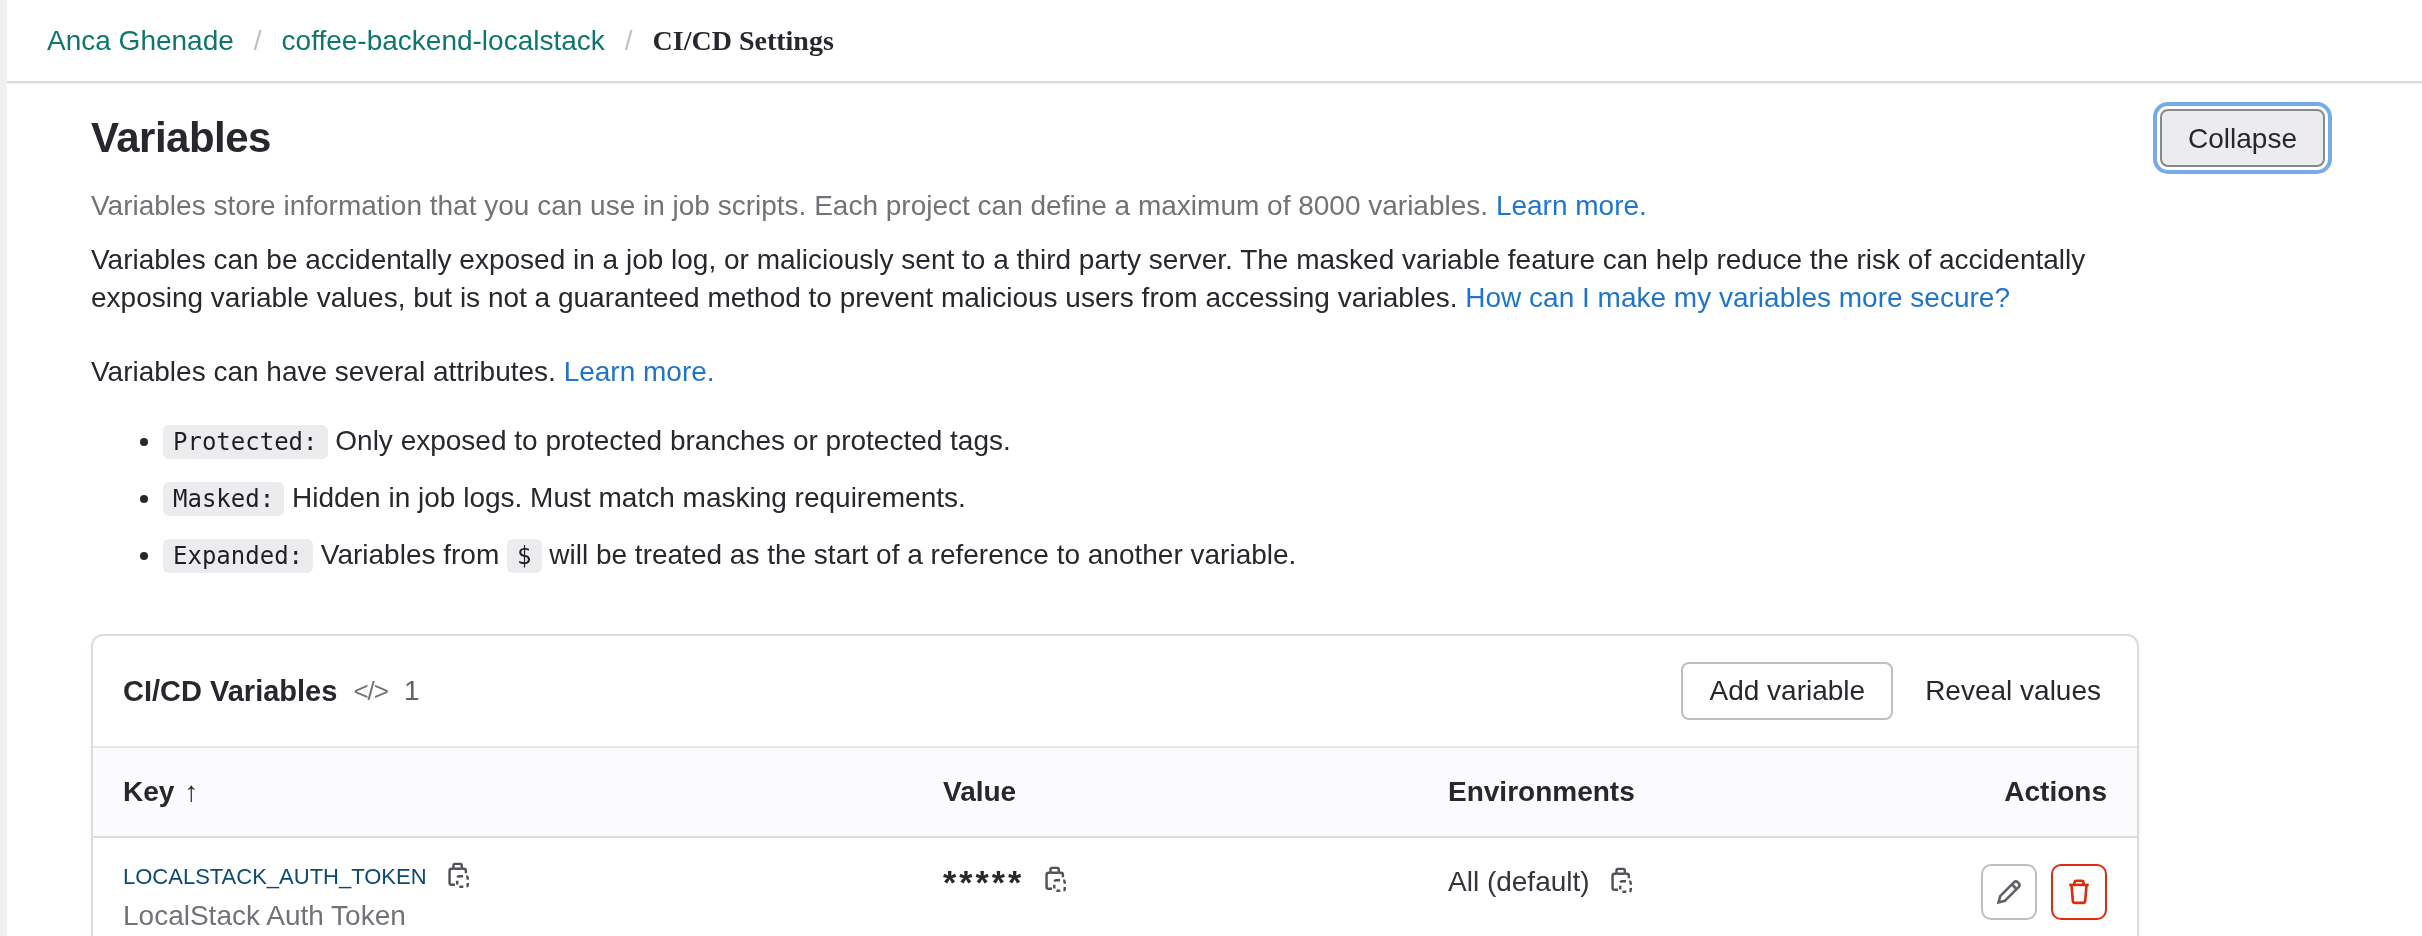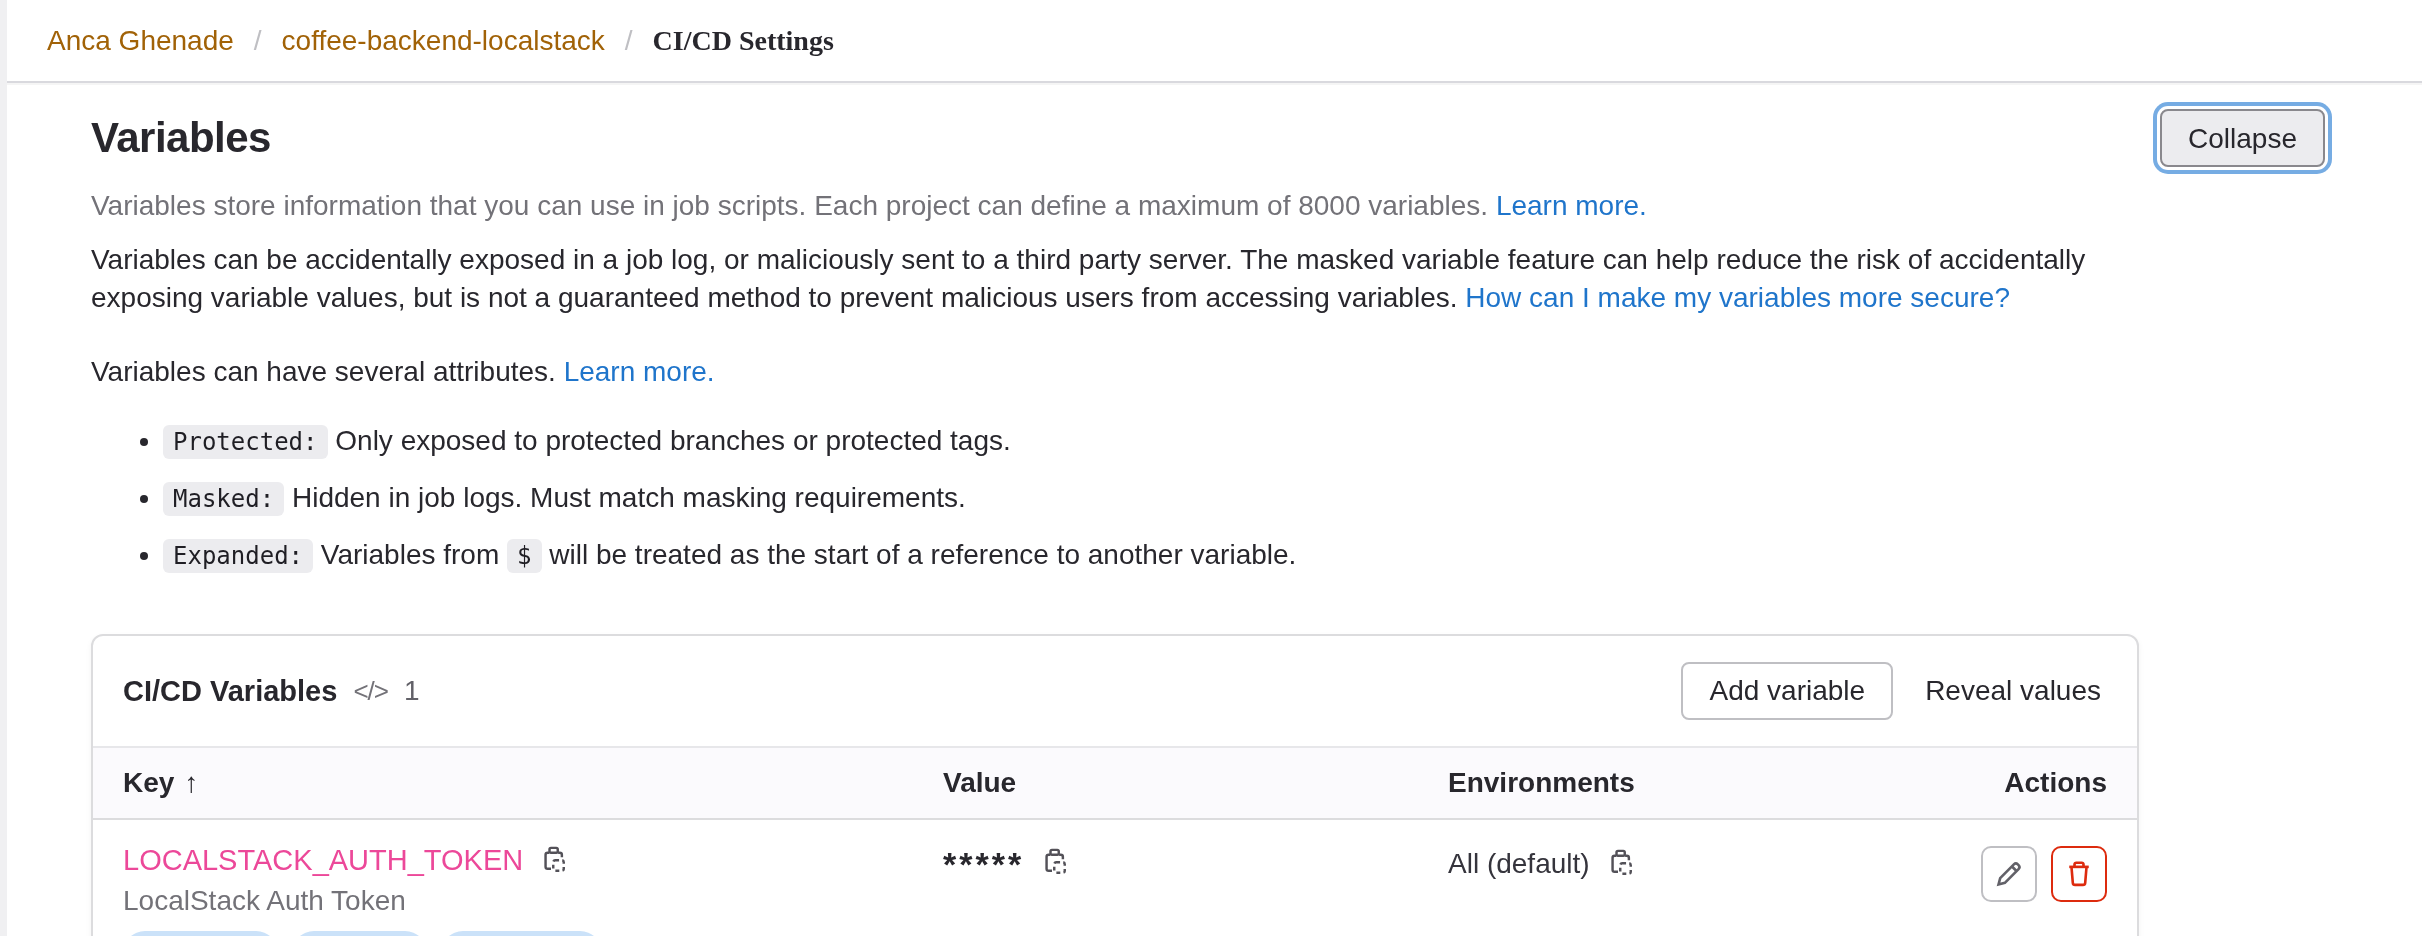--- a/index.html
+++ b/index.html
@@ -6,21 +6,21 @@
   html,body { width:2422px; height:936px; overflow:hidden; background:#fff;
               font-family:"Liberation Sans", sans-serif; color:#28272d; }
 
   .left-edge { position:absolute; left:0; top:0; width:7px; height:936px; background:#f0f0f2; }
 
   
   .topbar { position:relative; margin-left:7px; height:83px; background:#fff;
             border-bottom:2px solid #d9d9de; box-shadow:0 2px 0 rgba(0,0,0,0.04);
             display:flex; align-items:center; padding-left:40px; }
   .crumbs { display:flex; align-items:center; gap:20px; font-size:28px; }
-  .crumbs a { color:#a16207; text-decoration:none; cursor:pointer; }
+  .crumbs a { color:#0f766e; text-decoration:none; cursor:pointer; }
   .crumb-sep { color:#bfbfc3; }
   .crumb-current { color:#28272d; font-weight:700;font-family:Liberation Serif, serif; }
 
   
   .content { padding:0 97px 0 91px; }
   .section-header { margin-top:26px; display:flex; align-items:center; justify-content:space-between; }
   h1.page-title { font-size:42px; font-weight:700; color:#28272d; letter-spacing:-0.5px; }
 
   .btn { font-family:inherit; font-size:28px; color:#28272d; background:#fff;
          border:2px solid #bfbfc3; border-radius:8px; cursor:pointer; }
@@ -44,29 +44,29 @@
   .card-header { display:flex; align-items:center; justify-content:space-between; padding:26px 30px; }
   .card-title-wrap { display:flex; align-items:center; gap:16px; }
   .card-title { font-size:29px; font-weight:700; color:#28272d; }
   .code-glyph { font-size:26px; color:#737278; letter-spacing:-1px; }
   .var-count { font-size:28px; color:#626168; }
   .card-actions { display:flex; align-items:center; gap:26px; }
   .btn-tertiary { border:none; background:transparent; padding:0 6px; height:58px; }
   .btn-add { height:58px; padding:0 26px; }
 
   .thead { display:grid; grid-template-columns:820px 505px 1fr auto; padding:0 30px;
-           height:74px; align-items:center; background:#fbfafd;
+           height:92px; align-items:center; background:#fbfafd;
            border-top:2px solid #e7e7ea; border-bottom:2px solid #dcdcde; }
   .th { font-size:28px; font-weight:700; color:#28272d; }
   .th-actions { text-align:right; }
   .sort-arrow { font-weight:400; margin-left:10px; }
 
   .trow { display:grid; grid-template-columns:820px 505px 1fr auto; padding:24px 30px 28px 30px; background:#fff; }
   .cell-inline { display:flex; align-items:center; gap:16px; }
-  .key-text { font-size:29px; color:#ec4899; }
+  .key-text { font-size:22px; color:#0c4a6e; }
   .key-desc { margin-top:8px; font-size:28px; color:#737278; }
   .badges { margin-top:14px; display:flex; gap:14px; }
   .badge { background:#cbe2f9; color:#0b5cad; font-size:26px; line-height:26px;
            padding:9px 22px; border-radius:999px; }
   .value-stars { font-size:34px; font-weight:700; color:#28272d; letter-spacing:3px; line-height:40px; }
   .env-text { font-size:28px; color:#35343c; }
 
   .icon-btn { width:30px; height:30px; border:none; background:transparent; padding:0; cursor:pointer;
               display:inline-flex; align-items:center; justify-content:center; }
   .icon-btn svg { width:30px; height:30px; stroke:#535158; fill:none; stroke-width:1.3; }

